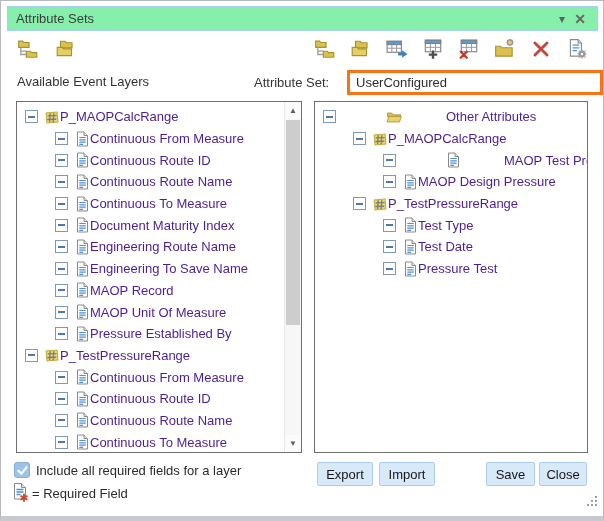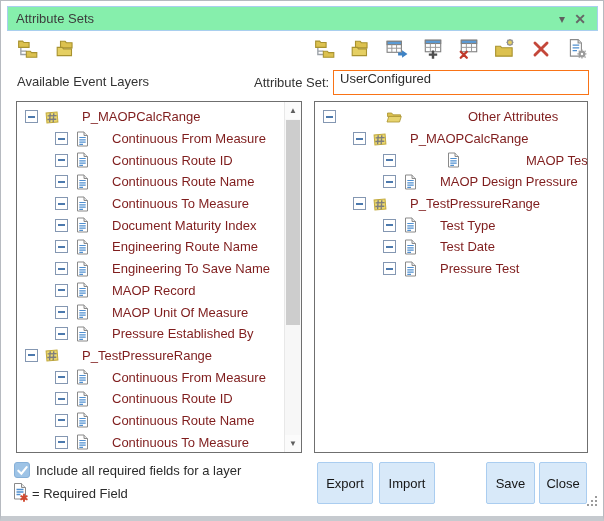--- a/index.html
+++ b/index.html
@@ -16,59 +16,59 @@
     display:flex;align-items:center;padding:0 8px;color:#3c3c3c;
   }
   .titlebar .spacer{flex:1;}
   .tb-ctrl{width:18px;text-align:center;color:#5f5f5f;cursor:default;font-size:12px;}
   .tb-close{font-size:14px;font-weight:bold;color:#666;}
   .toolbar-icon{position:absolute;width:22px;height:22px;display:inline-flex;align-items:center;justify-content:center;}
   .tb-right{position:absolute;left:313px;top:37px;width:274px;display:flex;justify-content:space-between;}
   .tb-right .toolbar-icon{position:static;}
   .panel-label{position:absolute;color:#333;}
   .dropdown{
-    position:absolute;left:332px;top:69px;width:256px;height:25px;
-    border:1px solid #f97316;background:#fff;display:flex;
+    position:absolute;left:346px;top:69px;width:256px;height:25px;
+    border:3px solid #f97316;background:#fff;display:flex;align-items:center;
   }
   .dropdown .val{flex:1;padding-left:6px;color:#2c2c2c;}
   .tree-panel{
     position:absolute;top:100px;background:#fff;border:1px solid #6f6f6f;overflow:hidden;
   }
   .tree-panel.left{left:15px;width:286px;height:352px;}
   .tree-panel.right{left:313px;width:274px;height:352px;}
   .tree-body{position:absolute;left:0;top:0;right:0;bottom:0;padding-top:4px;overflow:hidden;}
   .tree-panel.left .tree-body{right:17px;}
   .trow{height:21.7px;display:flex;align-items:center;white-space:nowrap;}
   .mbox{
     width:13px;height:13px;border:1px solid #8497b2;background:#fff;
     display:inline-flex;align-items:center;justify-content:center;flex:0 0 13px;
   }
   .mline{width:7px;height:2px;background:#4d7aae;}
   .ticon{width:16px;height:16px;margin-left:6px;flex:0 0 16px;display:inline-flex;}
-  .tlabel{margin-left:22px;color:#7f1d1d;}
+  .tlabel{margin-left:0;color:#4c1d95;}
   .scrollbar{
     position:absolute;top:0;right:0;width:17px;height:100%;
     background:#f7f7f7;border-left:1px solid #e8e8e8;
   }
   .scroll-btn{
     position:absolute;left:0;width:16px;height:17px;background:#fbfbfb;
     display:flex;align-items:center;justify-content:center;font-size:8px;color:#5e5e5e;
   }
   .scroll-up{top:0;}
   .scroll-down{bottom:0;}
   .scroll-thumb{position:absolute;left:1px;top:18px;width:14px;height:205px;background:#cdcdcd;}
   .checkbox{
     position:absolute;left:13px;top:461px;width:16px;height:16px;border-radius:3px;
     background:#9dc3e6;border:1px solid #86b0d8;display:flex;align-items:center;justify-content:center;
   }
   .chk-label{position:absolute;left:35px;top:462px;color:#2b2b2b;}
   .req-icon{position:absolute;left:10px;top:481px;width:18px;height:20px;}
   .req-label{position:absolute;left:31px;top:485px;color:#2b2b2b;}
   .btn{
-    position:absolute;top:461px;height:42px;background:#d8e9f9;border:1px solid #aacdf0;
+    position:absolute;top:461px;height:24px;background:#d8e9f9;border:1px solid #aacdf0;
     border-radius:2px;color:#161616;font-family:"Liberation Sans",sans-serif;font-size:13px;
     display:flex;align-items:center;justify-content:center;cursor:default;
   }
   .grip{position:absolute;right:5px;bottom:9px;width:12px;height:12px;}
 </style>
 </head>
 <body>
 
 <div class="dialog">
 

